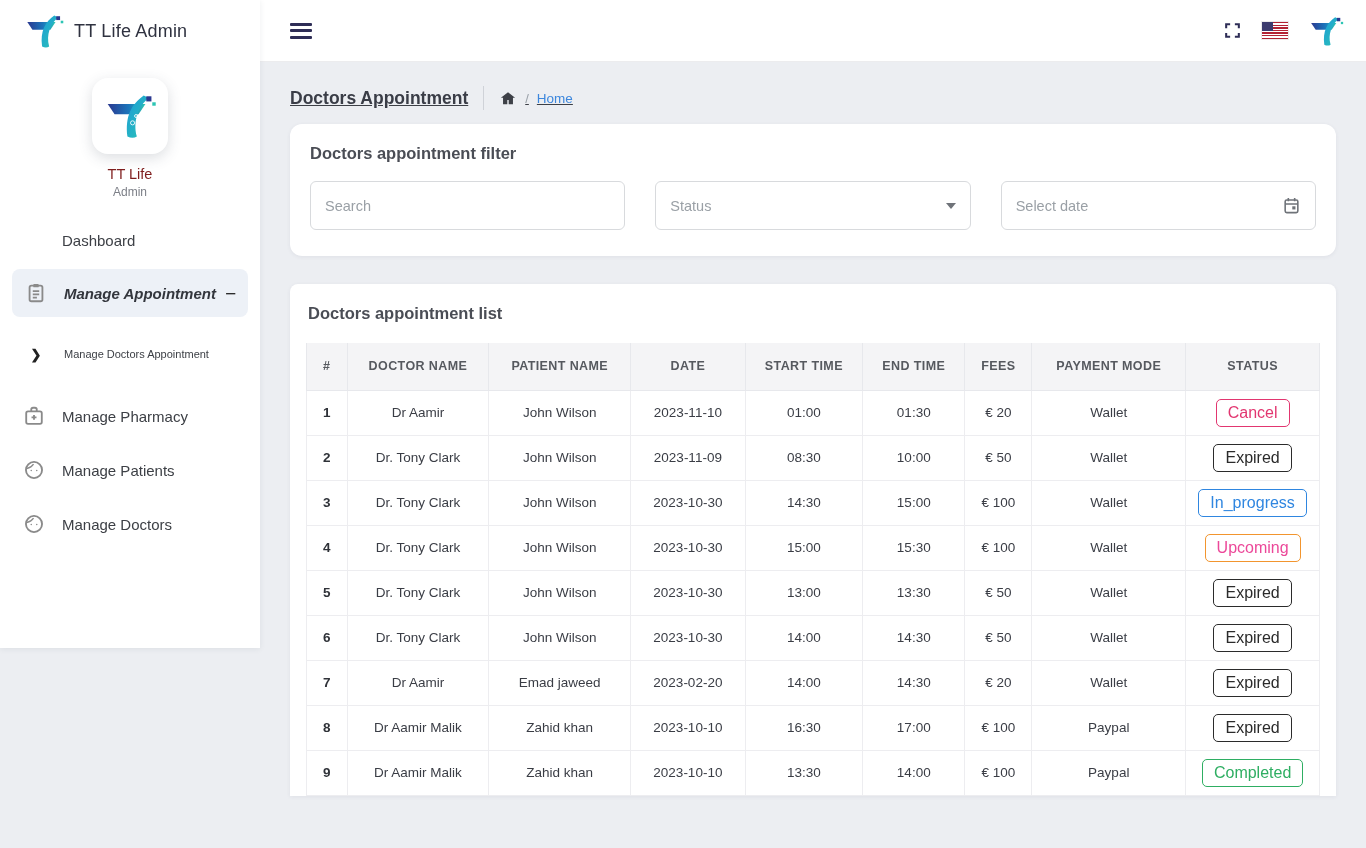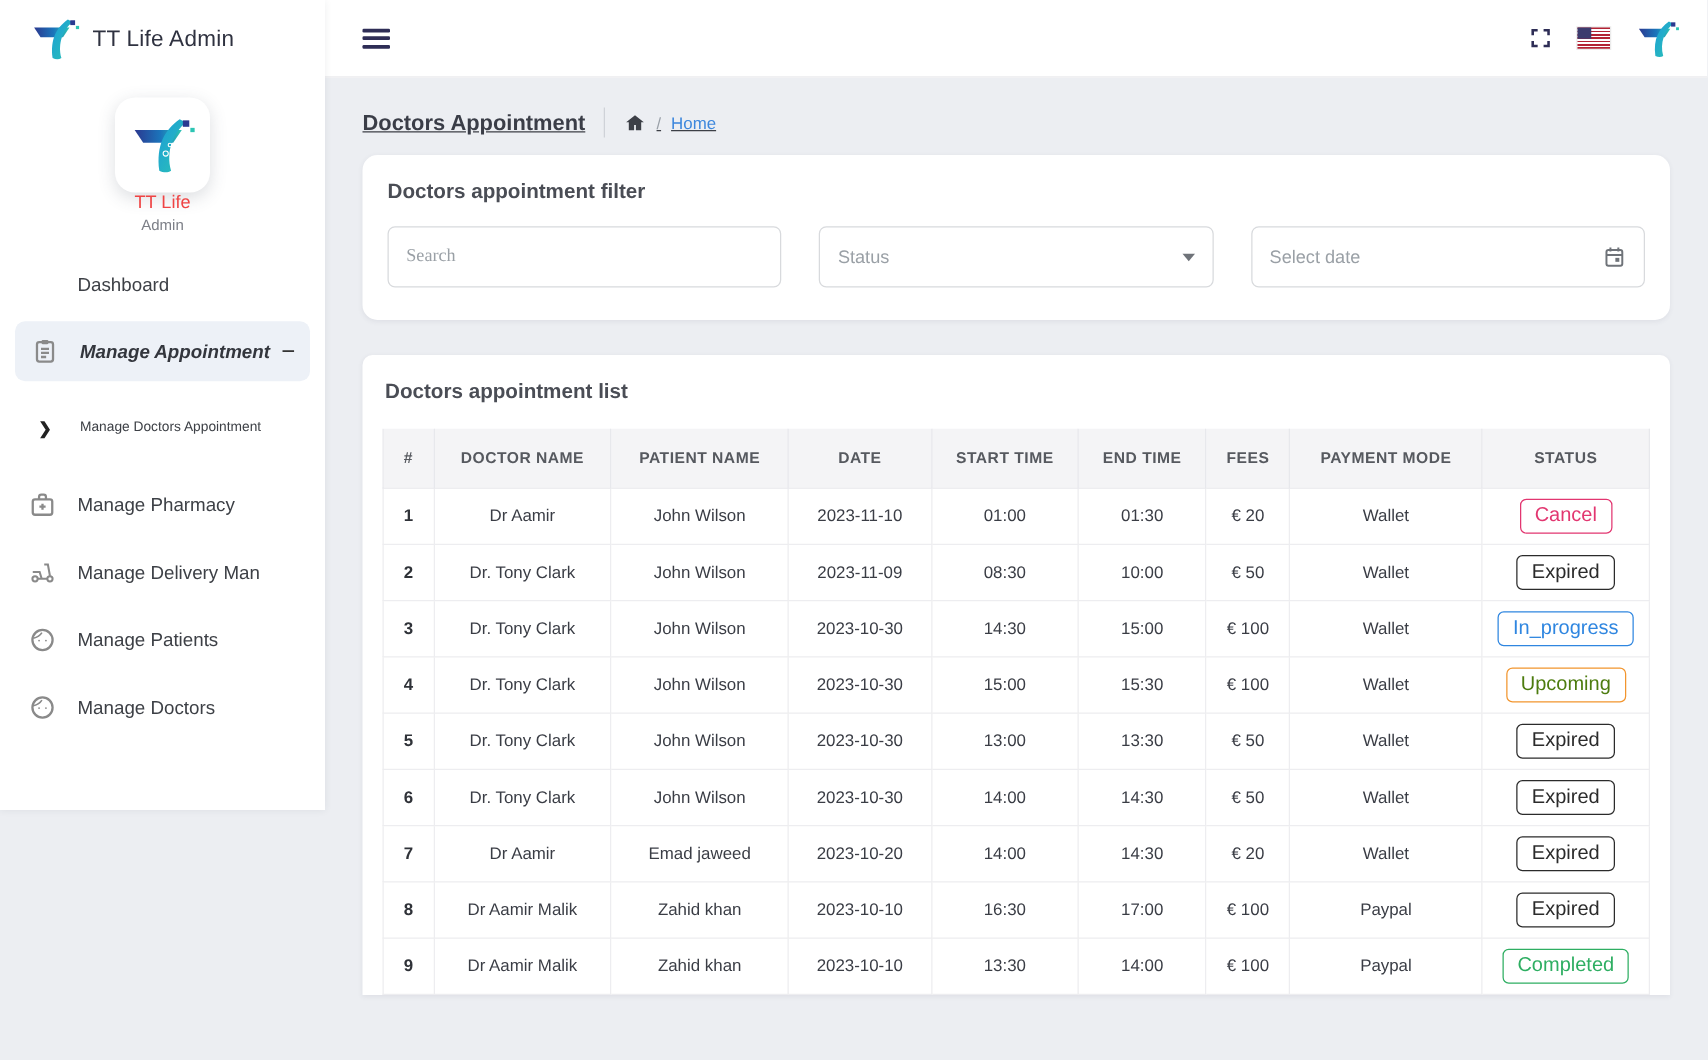--- a/index.html
+++ b/index.html
@@ -10,21 +10,21 @@
   .sidebar { position:absolute; left:0; top:0; width:260px; height:648px; background:#fff;
              box-shadow:0 1px 6px rgba(40,50,70,.08); z-index:3; }
   .brand { height:62px; display:flex; align-items:center; padding:0 18px 0 24px; }
   .brand .brand-logo { width:40px; height:36px; margin-right:10px; }
   .brand-name { font-size:18px; color:#2f3240; font-weight:500; letter-spacing:.2px; }
 
   .logo-block { display:flex; flex-direction:column; align-items:center; padding-top:16px; }
   .logo-card { width:76px; height:76px; border-radius:16px; background:#fff;
                box-shadow:0 4px 14px rgba(60,70,90,.18); display:flex; align-items:center; justify-content:center; }
   .logo-card svg { width:52px; height:48px; }
-  .logo-title { font-size:14.5px; color:#ef4444; }
+  .logo-title { margin-top:12px; font-size:14.5px; color:#7f1d1d; }
   .logo-sub { margin-top:3px; font-size:12px; color:#7c7f87; }
 
   .menu { margin-top:14px; }
   .menu-item { height:54px; display:flex; align-items:center; padding:0 22px; cursor:pointer; color:#3d4046; font-size:15px; }
   .menu-item .mi-icon { width:24px; height:24px; margin-right:16px; display:flex; align-items:center; justify-content:center; flex:0 0 24px; }
   .menu-item .mi-icon svg { width:22px; height:22px; }
   .menu-item.active { background:#edf1f7; border-radius:8px; margin:2px 12px; padding:0 12px; height:48px;font-style:italic; }
   .menu-item.active .mi-label { font-weight:700; color:#33363d; }
   .mi-suffix { margin-left:auto; font-size:19px; color:#2c2c2c; line-height:1; }
   .menu-item.sub { height:70px; padding-left:30px; align-items:center; }
@@ -53,21 +53,21 @@
   .bc-home-icon { display:flex; margin-right:8px; }
   .bc-sep { color:#9aa0a8; font-size:13px; margin-right:8px; }
   .bc-link { color:#3d87dd; font-size:13.5px; cursor:pointer; }
 
   .card { background:#fff; border-radius:12px; box-shadow:0 1px 4px rgba(50,60,80,.07); }
   .filter-card { margin-top:12px; padding:20px 20px 26px; }
   .card-title { font-size:16.5px; font-weight:700; color:#4a4d55; }
   .filter-fields { display:flex; gap:30px; margin-top:18px; }
   .field { flex:1; height:49px; border:1px solid #d8dadd; border-radius:6px; background:#fff;
            display:flex; align-items:center; padding:0 14px; position:relative; }
-  .field input { border:none; outline:none; width:100%; font-size:14.5px; font-family:Liberation Serif, serif; color:#3b82f6; background:transparent; }
+  .field input { border:none; outline:none; width:100%; font-size:14.5px; font-family:Liberation Sans, sans-serif; color:#3b82f6; background:transparent; }
   .field input::placeholder { color:#9aa0a6; }
   .field .ph { color:#9aa0a6; font-size:14.5px; }
   .caret { margin-left:auto; width:0; height:0; border-left:5px solid transparent; border-right:5px solid transparent; border-top:6px solid #6f7379; }
   .cal-icon { margin-left:auto; display:flex; }
   .filter-actions { display:flex; gap:30px; margin-top:30px; margin-left:auto; width:calc((100% - 60px)/3); }
   .btn { flex:1; height:36px; border:none; border-radius:6px; color:#fff; font-weight:700; font-size:13.5px;
          font-family:"Liberation Sans",sans-serif; cursor:pointer; box-shadow:0 2px 5px rgba(0,0,0,.18); }
 
   .list-card { margin-top:28px; padding:20px 16px 0; border-radius:8px 8px 0 0; }
   .list-card .card-title { padding-left:2px; }
@@ -162,31 +162,20 @@
       </div>
       <div class="menu-item">
         <span class="mi-icon">
           <svg viewBox="0 0 24 24" fill="none" stroke="#8a8a8a" stroke-width="2">
             <rect x="3.5" y="7" width="17" height="13.5" rx="2"></rect>
             <path d="M9 7V5a2 2 0 0 1 2-2h2a2 2 0 0 1 2 2v2"></path>
             <path d="M12 10.8v5.4M9.3 13.5h5.4"></path>
           </svg>
         </span>
         <span class="mi-label">Manage Pharmacy</span>
-      </div>
-      <div class="menu-item">
-        <span class="mi-icon">
-          <svg viewBox="0 0 24 24" fill="none" stroke="#8a8a8a" stroke-width="1.8">
-            <circle cx="5.5" cy="17.5" r="2.3"></circle>
-            <circle cx="18.5" cy="17.5" r="2.3"></circle>
-            <path d="M8 17.5h8M13.5 5h3.2l1.8 10"></path>
-            <path d="M3.5 11.5h6l1.8 6"></path>
-          </svg>
-        </span>
-        <span class="mi-label">Manage Delivery Man</span>
       </div>
       <div class="menu-item">
         <span class="mi-icon">
           <svg viewBox="0 0 24 24" fill="none" stroke="#8a8a8a" stroke-width="2">
             <circle cx="12" cy="12" r="8.8"></circle>
             <circle cx="9" cy="12.5" r="0.8" fill="#8a8a8a" stroke="none"></circle>
             <circle cx="15" cy="12.5" r="0.8" fill="#8a8a8a" stroke="none"></circle>
             <path d="M4 10.5c3-.8 6-2.6 7.5-5" stroke-width="1.4"></path>
           </svg>
         </span>
@@ -343,21 +332,21 @@
             </tr>
             <tr>
               <td class="num">4</td>
               <td>Dr. Tony Clark</td>
               <td>John Wilson</td>
               <td>2023-10-30</td>
               <td>15:00</td>
               <td>15:30</td>
               <td>€ 100</td>
               <td>Wallet</td>
-              <td><span class="badge" style="color: #4d7c0f; border-color: rgb(242, 149, 46);">Upcoming</span></td>
+              <td><span class="badge" style="color: #ec4899; border-color: rgb(242, 149, 46);">Upcoming</span></td>
             </tr>
             <tr>
               <td class="num">5</td>
               <td>Dr. Tony Clark</td>
               <td>John Wilson</td>
               <td>2023-10-30</td>
               <td>13:00</td>
               <td>13:30</td>
               <td>€ 50</td>
               <td>Wallet</td>
@@ -371,21 +360,21 @@
               <td>14:00</td>
               <td>14:30</td>
               <td>€ 50</td>
               <td>Wallet</td>
               <td><span class="badge" style="color: rgb(43, 43, 43); border-color: rgb(43, 43, 43);">Expired</span></td>
             </tr>
             <tr>
               <td class="num">7</td>
               <td>Dr Aamir</td>
               <td>Emad jaweed</td>
-              <td>2023-10-20</td>
+              <td>2023-02-20</td>
               <td>14:00</td>
               <td>14:30</td>
               <td>€ 20</td>
               <td>Wallet</td>
               <td><span class="badge" style="color: rgb(43, 43, 43); border-color: rgb(43, 43, 43);">Expired</span></td>
             </tr>
             <tr>
               <td class="num">8</td>
               <td>Dr Aamir Malik</td>
               <td>Zahid khan</td>

